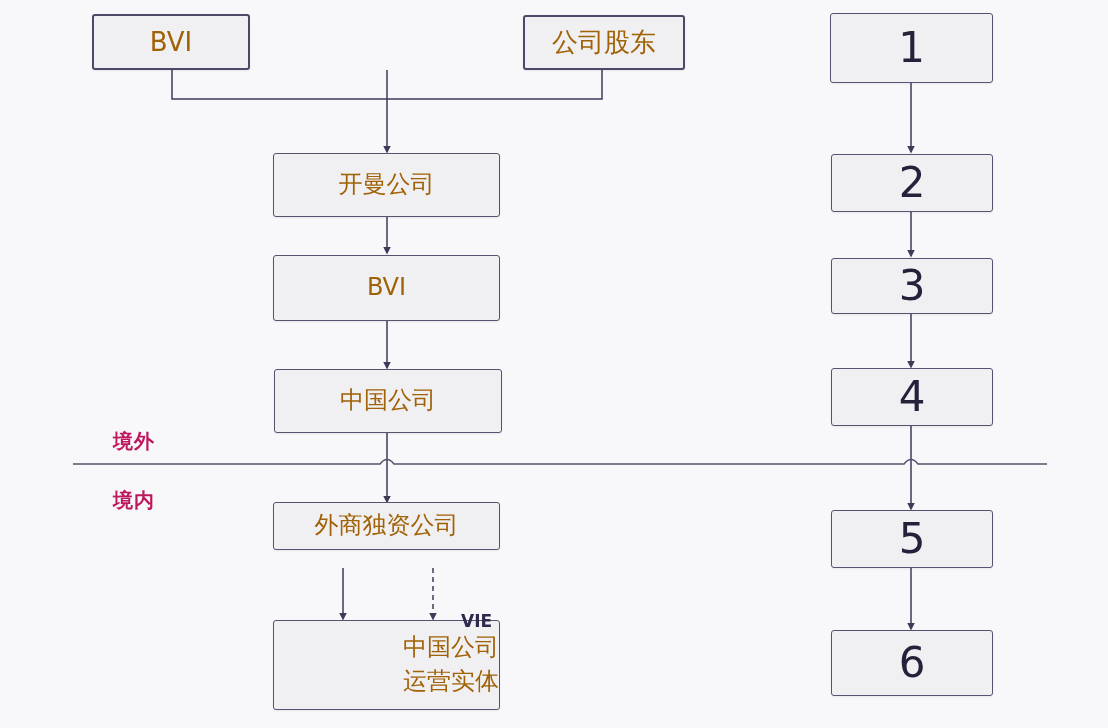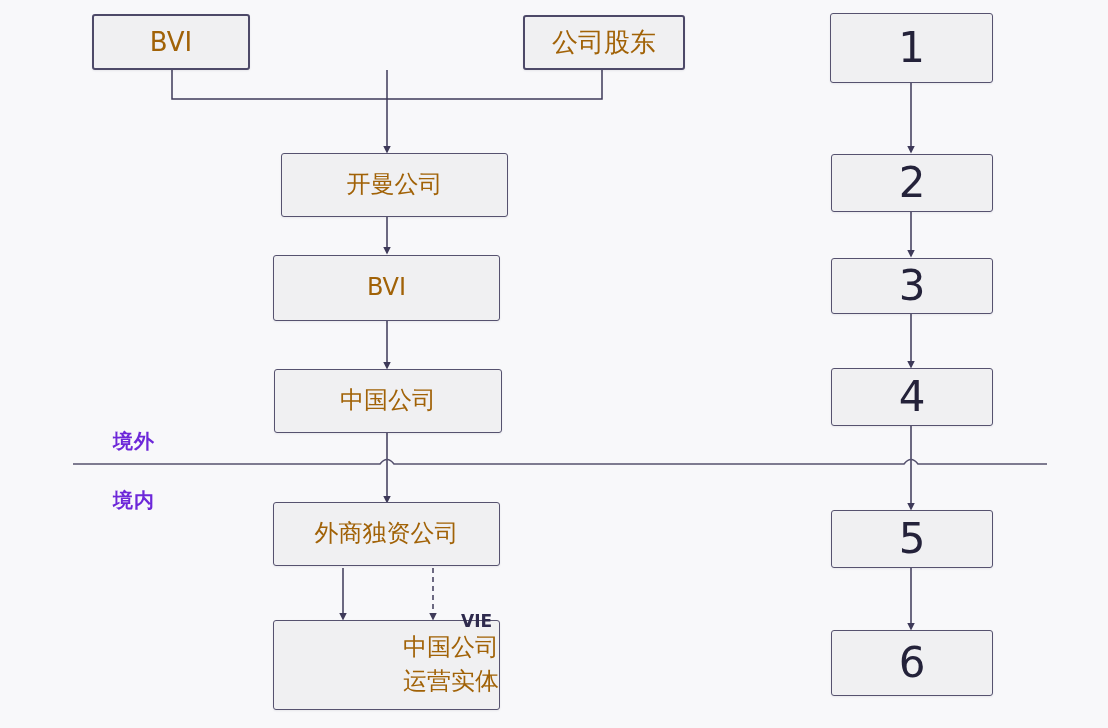--- a/index.html
+++ b/index.html
@@ -49,21 +49,21 @@
     text-align: center;
     line-height: 1.4;
   }
   .node-label.multiline {
     white-space: pre-line;
   }
   .region-label {
     position: absolute;
     font-size: 20px;
     font-weight: 600;
-    color: #6d28d9;
+    color: #be185d;
     letter-spacing: 1px;
   }
   .edge-label {
     position: absolute;
     font-size: 17px;
     font-weight: 600;
     color: #2e2a4d;
     margin-top: 26px;
   }
 </style>
@@ -97,31 +97,31 @@
     <path d="M73,464 H380 Q387,455 394,464 H904 Q911,455 918,464 H1047" fill="none" stroke="#55516e" stroke-width="1.6"></path>
   </svg>
 
   <div class="node top-row" style="left:92px; top:14px; width:158px; height:56px;">
     <span class="node-label">BVI</span>
   </div>
   <div class="node top-row" style="left:523px; top:15px; width:162px; height:55px;">
     <span class="node-label">公司股东</span>
   </div>
 
-  <div class="node chain" style="left:273px; top:153px; width:227px; height:64px;margin-left:8px;">
+  <div class="node chain" style="left:273px; top:153px; width:227px; height:64px;">
     <span class="node-label">开曼公司</span>
   </div>
   <div class="node chain" style="left:273px; top:255px; width:227px; height:66px;">
     <span class="node-label">BVI</span>
   </div>
   <div class="node chain" style="left:274px; top:369px; width:228px; height:64px;">
     <span class="node-label">中国公司</span>
   </div>
 
-  <div class="node chain" style="left:273px; top:502px; width:227px; height:64px;">
+  <div class="node chain" style="left:273px; top:502px; width:227px; height:48px;">
     <span class="node-label">外商独资公司</span>
   </div>
   <div class="node chain" style="left:273px; top:620px; width:227px; height:90px;justify-content:flex-end;">
     <span class="node-label multiline">中国公司
 运营实体</span>
   </div>
 
   <div class="node step" style="left:830px; top:13px; width:163px; height:70px;">
     <span class="node-label">1</span>
   </div>

